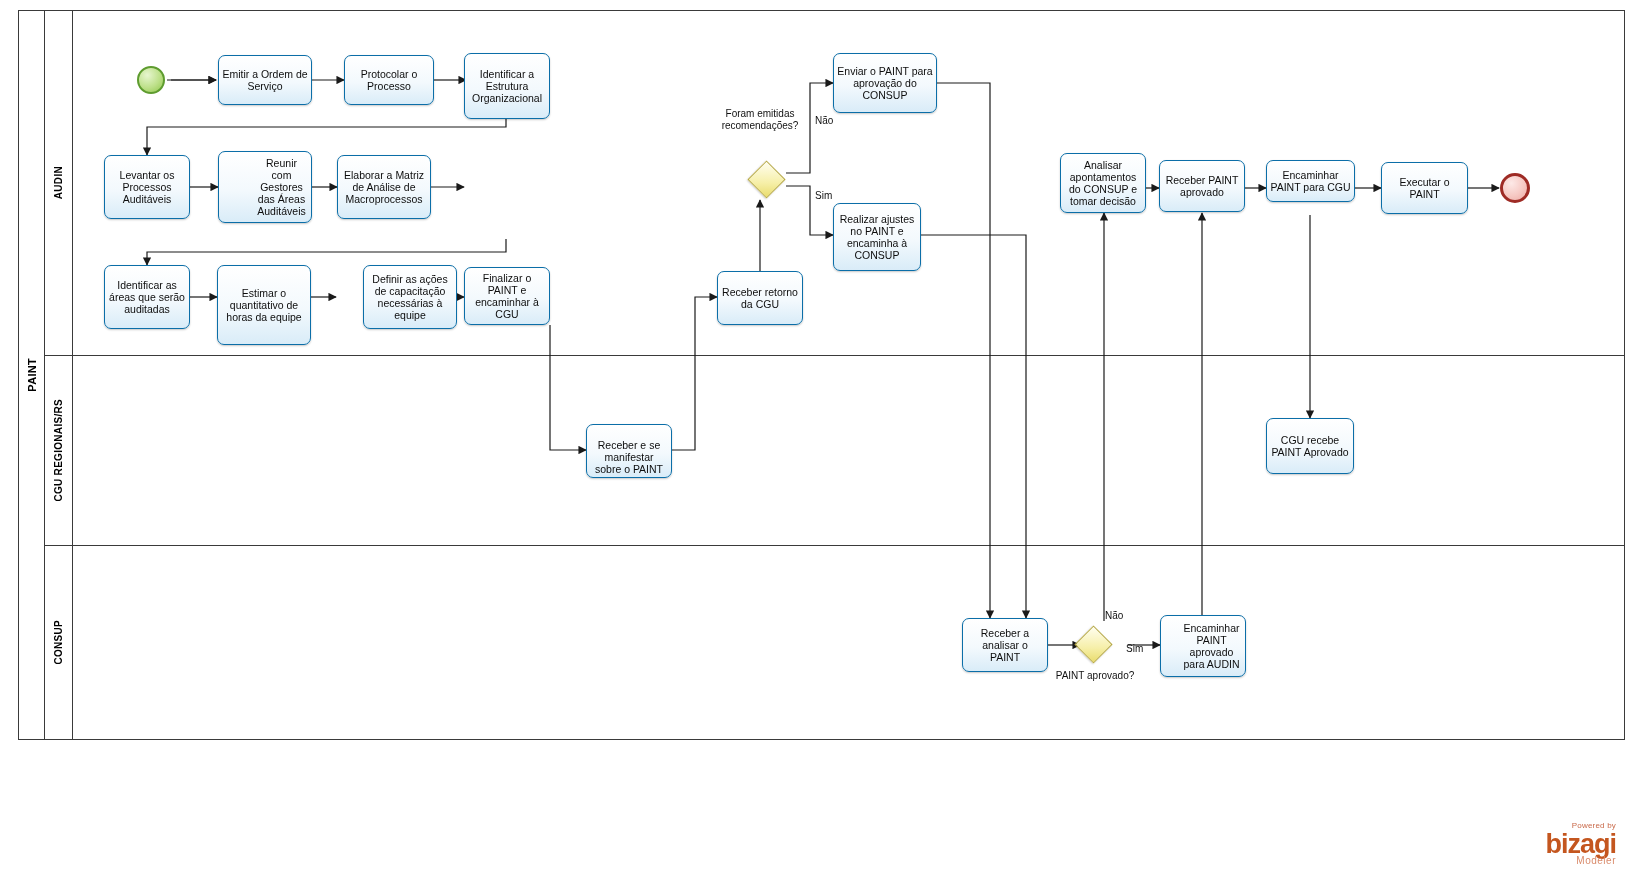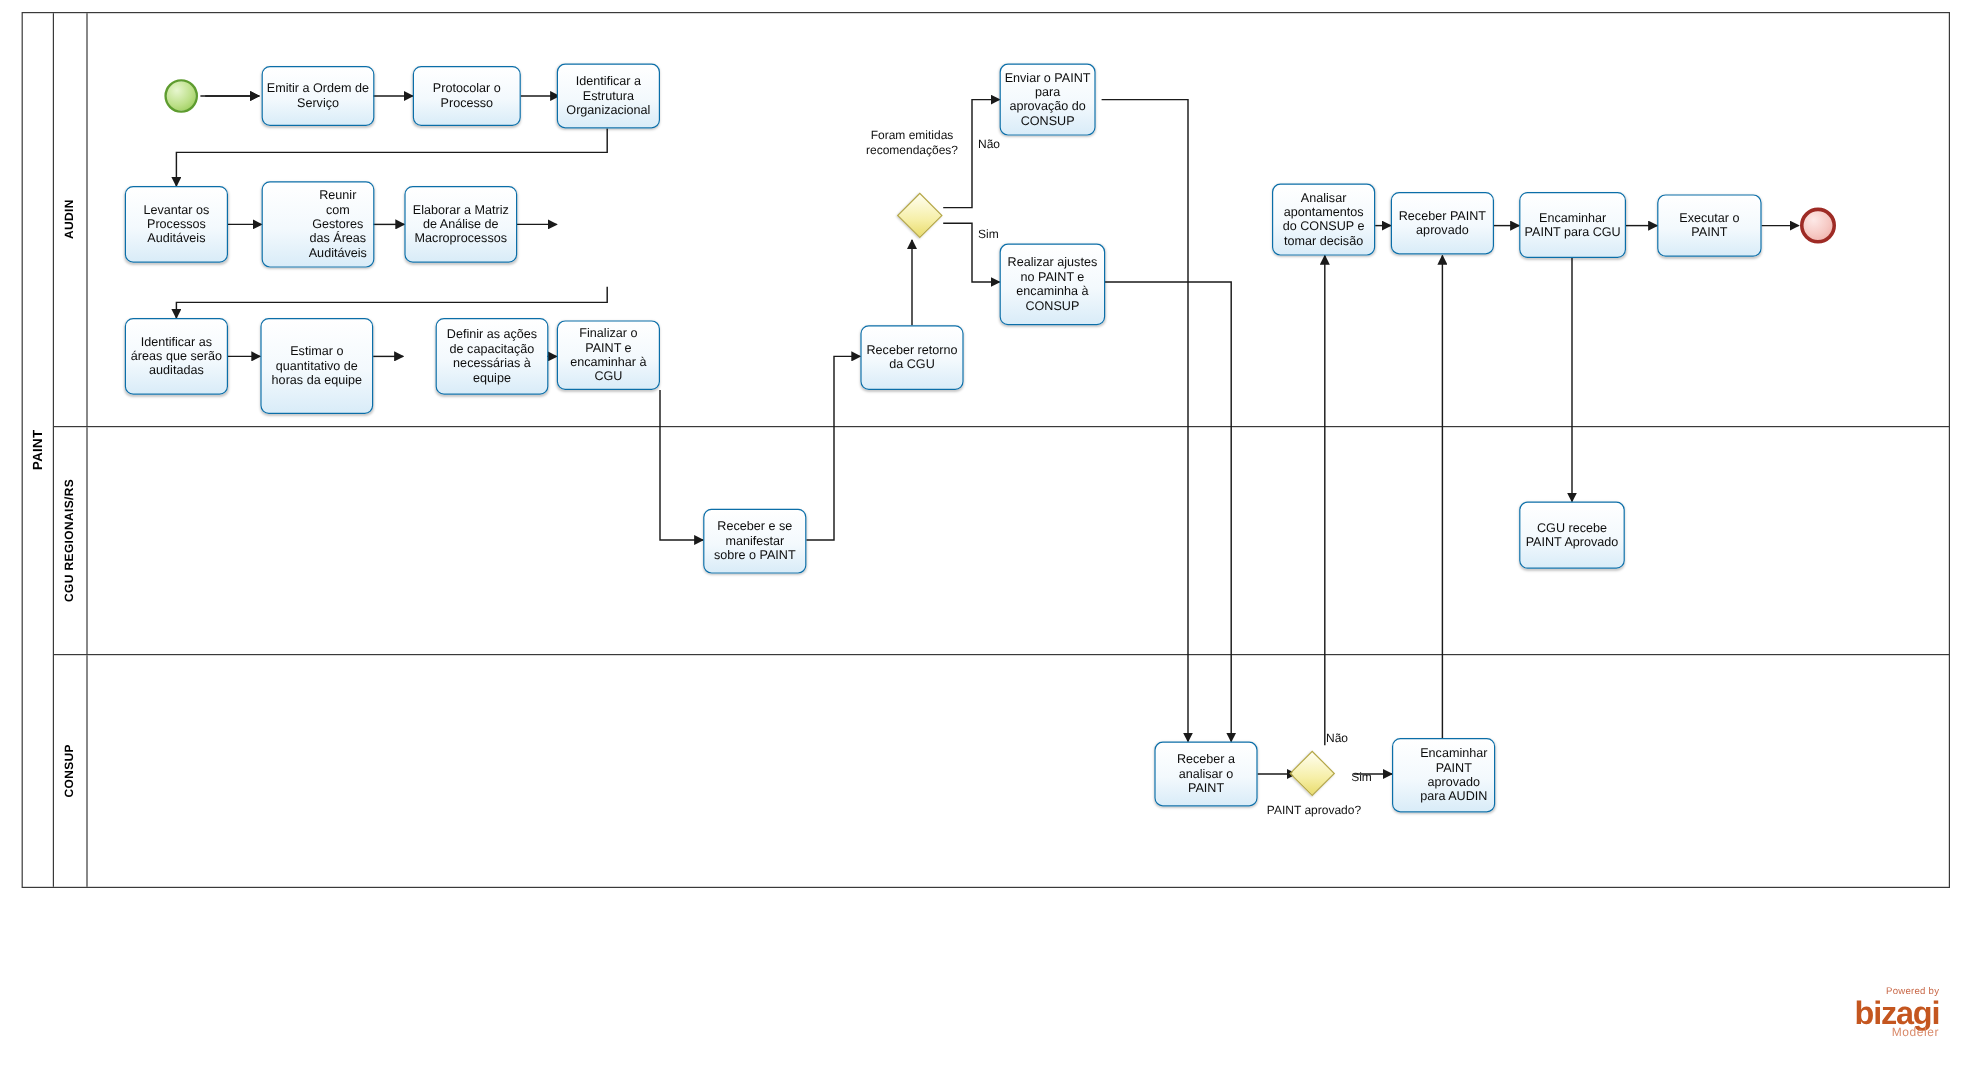--- a/index.html
+++ b/index.html
@@ -262,21 +262,21 @@
 
   <div class="event start" style="left:137px; top:66px; width:28px; height:28px;"></div>
   <div class="event end" style="left:1500px; top:173px; width:30px; height:30px;"></div>
 
   <div class="task" style="left:218px; top:55px; width:94px; height:50px;">
     <span>Emitir a Ordem de Serviço</span>
   </div>
   <div class="task" style="left:344px; top:55px; width:90px; height:50px;">
     <span>Protocolar o Processo</span>
   </div>
-  <div class="task" style="left:464px; top:53px; width:86px; height:54px;">
+  <div class="task" style="left:464px; top:53px; width:86px; height:66px;">
     <span>Identificar a Estrutura Organizacional</span>
   </div>
 
   <div class="task" style="left:104px; top:155px; width:86px; height:64px;">
     <span>Levantar os Processos Auditáveis</span>
   </div>
   <div class="task" style="left:218px; top:151px; width:94px; height:72px;padding-left:36px;">
     <span>Reunir com Gestores das Áreas Auditáveis</span>
   </div>
   <div class="task" style="left:337px; top:155px; width:94px; height:64px;">
@@ -289,34 +289,34 @@
   <div class="task" style="left:217px; top:265px; width:94px; height:80px;">
     <span>Estimar o quantitativo de horas da equipe</span>
   </div>
   <div class="task" style="left:336px; top:265px; width:94px; height:64px;margin-left:27px;">
     <span>Definir as ações de capacitação necessárias à equipe</span>
   </div>
   <div class="task" style="left:464px; top:267px; width:86px; height:58px;">
     <span>Finalizar o PAINT e encaminhar à CGU</span>
   </div>
 
-  <div class="task" style="left:586px; top:424px; width:86px; height:54px;">
+  <div class="task" style="left:586px; top:424px; width:86px; height:54px;align-items:flex-end;">
     <span>Receber e se manifestar sobre o PAINT</span>
   </div>
 
   <div class="task" style="left:717px; top:271px; width:86px; height:54px;">
     <span>Receber retorno da CGU</span>
   </div>
 
   <div class="gateway" style="left:753px; top:166px; width:27px; height:27px;"></div>
   <div class="gw-caption" style="left:690px; top:108px; width:140px;">Foram emitidas recomendações?</div>
   <div class="flow-label" style="left:815px; top:115px;">Não</div>
   <div class="flow-label" style="left:815px; top:190px;">Sim</div>
 
-  <div class="task" style="left:833px; top:53px; width:80px; height:60px;">
+  <div class="task" style="left:833px; top:53px; width:104px; height:60px;">
     <span>Enviar o PAINT para aprovação do CONSUP</span>
   </div>
   <div class="task" style="left:833px; top:203px; width:88px; height:68px;">
     <span>Realizar ajustes no PAINT e encaminha à CONSUP</span>
   </div>
 
   <div class="task" style="left:962px; top:618px; width:86px; height:54px;">
     <span>Receber a analisar o PAINT</span>
   </div>
   <div class="gateway" style="left:1080px; top:631px; width:27px; height:27px;"></div>
@@ -326,21 +326,21 @@
   <div class="task" style="left:1160px; top:615px; width:86px; height:62px;padding-left:20px;">
     <span>Encaminhar PAINT aprovado para AUDIN</span>
   </div>
 
   <div class="task" style="left:1060px; top:153px; width:86px; height:60px;">
     <span>Analisar apontamentos do CONSUP e tomar decisão</span>
   </div>
   <div class="task" style="left:1159px; top:160px; width:86px; height:52px;">
     <span>Receber PAINT aprovado</span>
   </div>
-  <div class="task" style="left:1266px; top:160px; width:89px; height:55px;">
+  <div class="task" style="left:1266px; top:160px; width:89px; height:42px;">
     <span>Encaminhar PAINT para CGU</span>
   </div>
   <div class="task" style="left:1266px; top:418px; width:88px; height:56px;">
     <span>CGU recebe PAINT Aprovado</span>
   </div>
   <div class="task" style="left:1381px; top:162px; width:87px; height:52px;">
     <span>Executar o PAINT</span>
   </div>
 
   <div class="logo">

